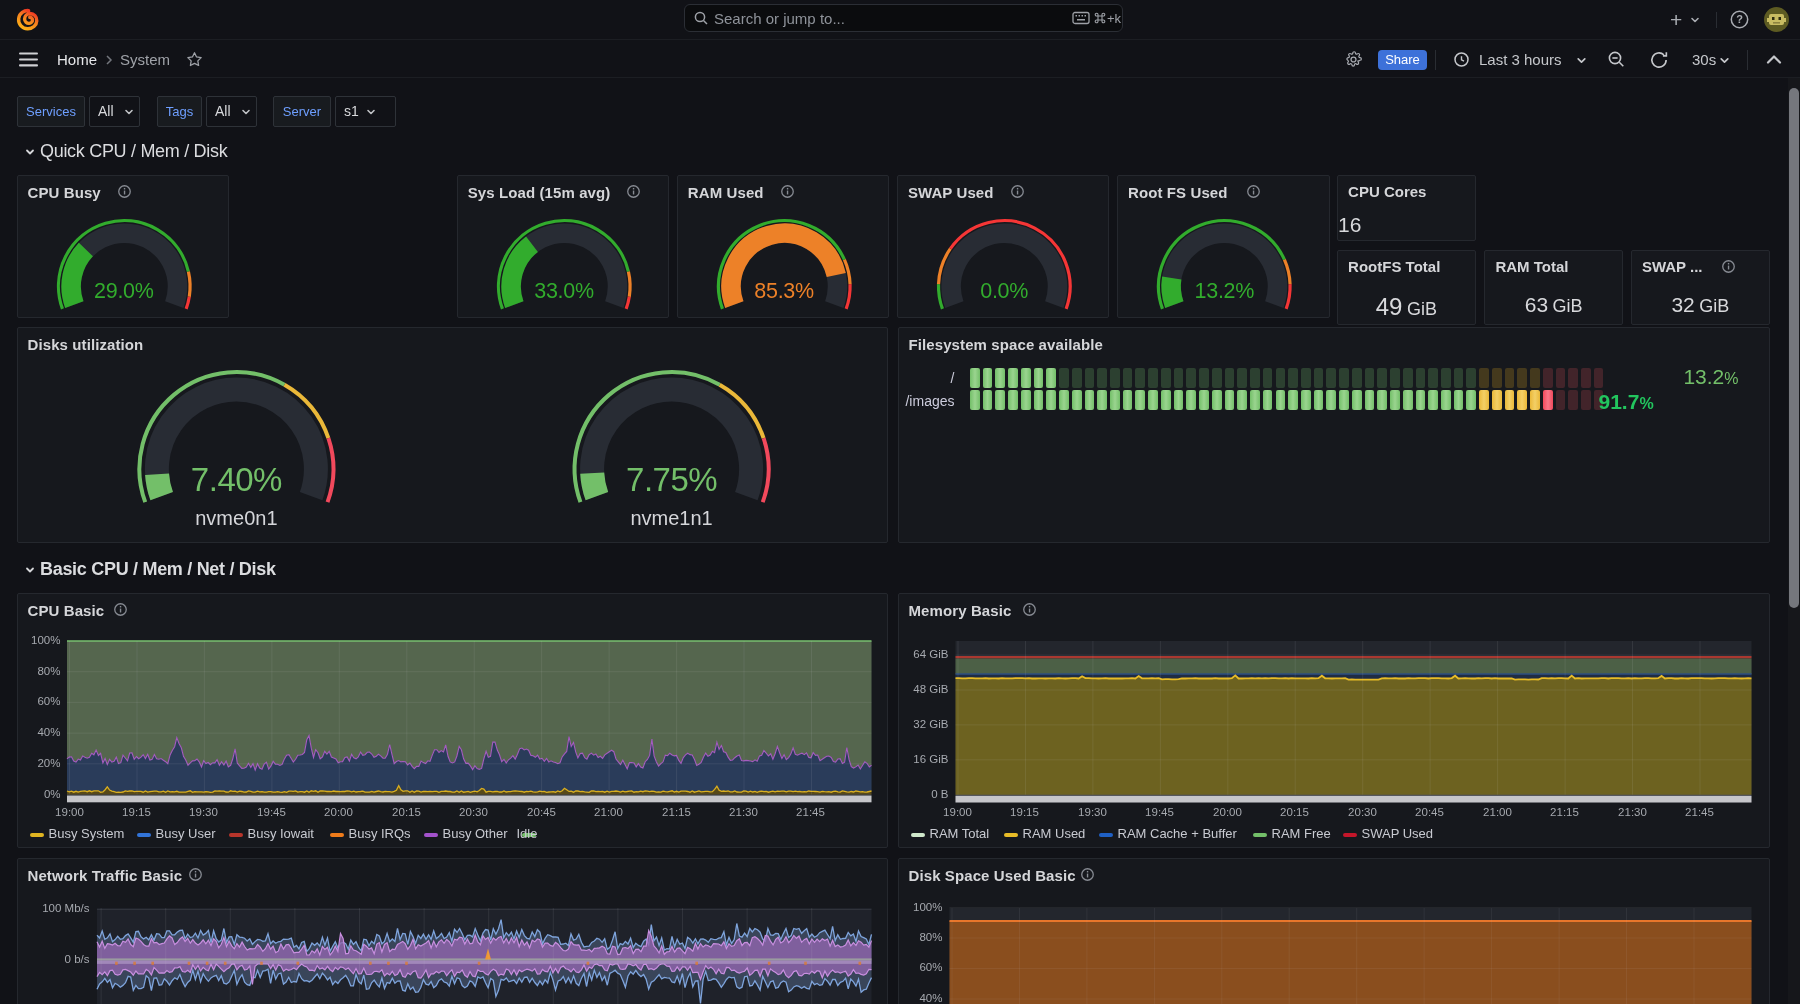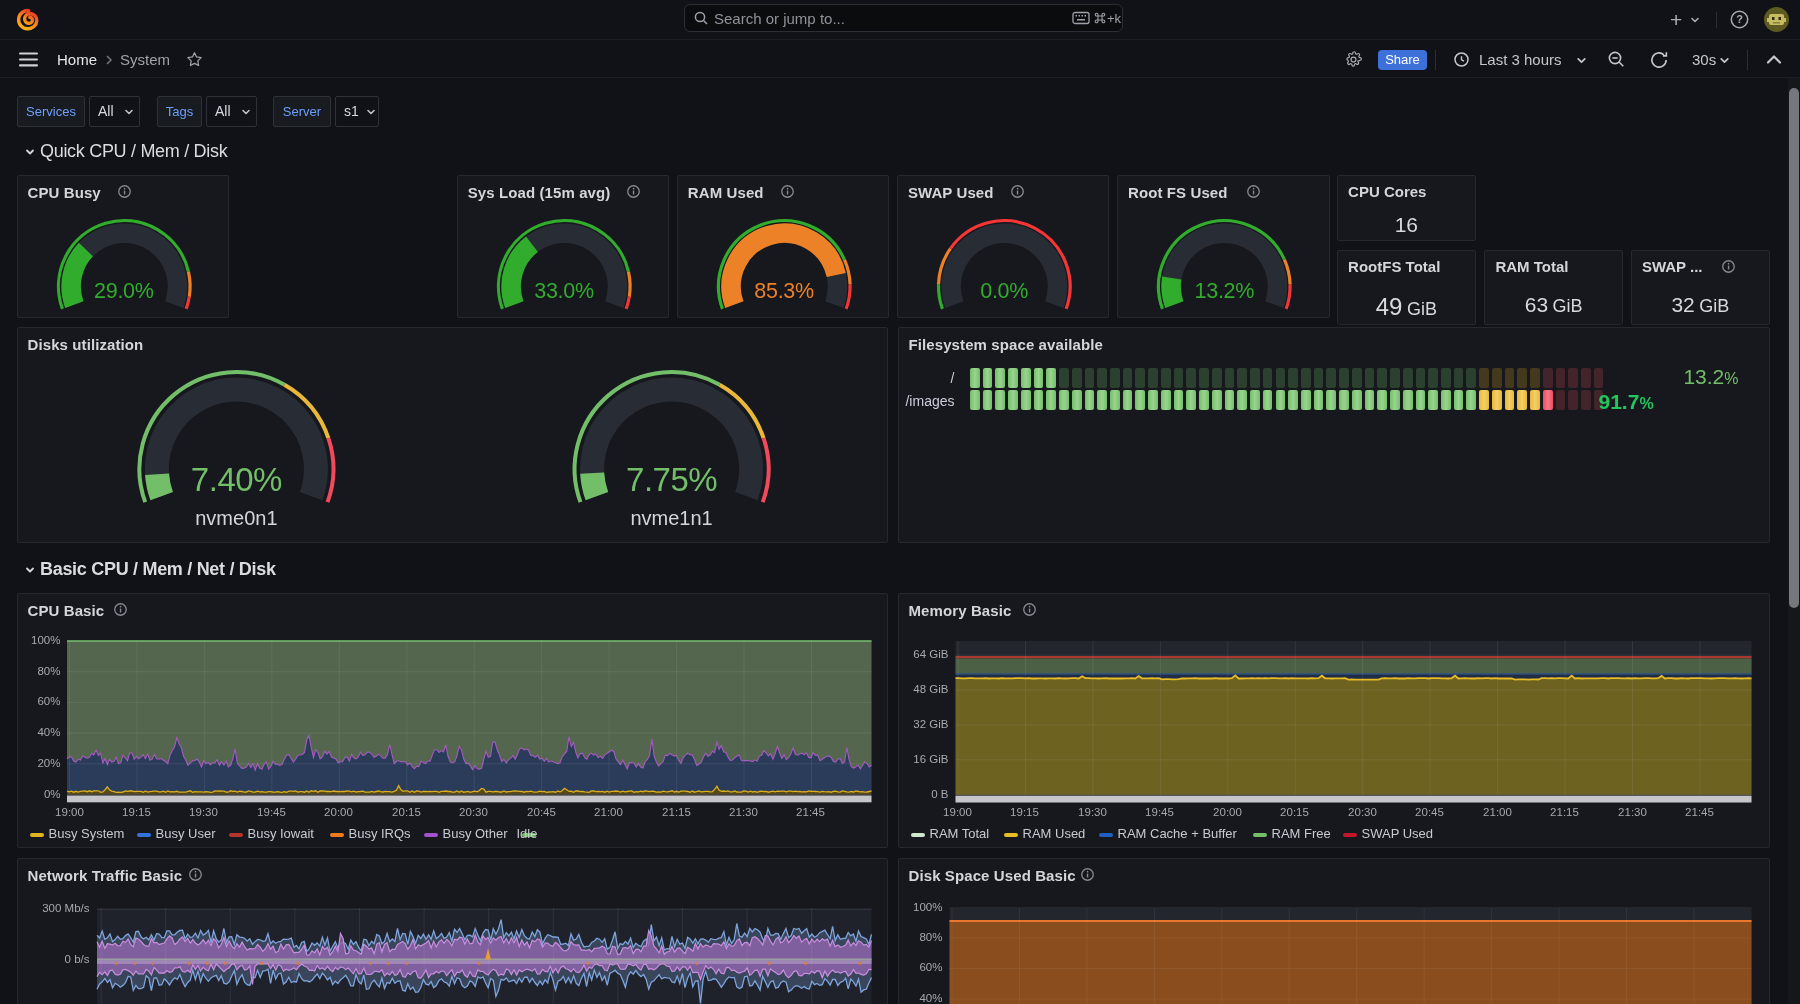--- a/index.html
+++ b/index.html
@@ -107,21 +107,21 @@
     <div class="abs" style="left:89px;top:96px;width:51px;height:31px;background:#111217;border:1px solid #2e3238;border-radius:2px;line-height:29px;font-size:14px;color:#D8D9DC;padding-left:8px">All</div>
     <svg width="10" height="10" style="position:absolute;left:124px;top:107px" viewBox="0 0 10 10">
       <path d="M2 3.5 L5 6.5 L8 3.5" fill="none" stroke="#c0c2c6" stroke-width="1.6" stroke-linecap="round" stroke-linejoin="round"></path>
     </svg>
     <div class="abs" style="left:157px;top:96px;width:45px;height:31px;background:#181b1f;border:1px solid #2e3238;border-radius:2px;text-align:center;line-height:29px;font-size:13px;font-weight:500;color:#6E9FFF">Tags</div>
     <div class="abs" style="left:206px;top:96px;width:51px;height:31px;background:#111217;border:1px solid #2e3238;border-radius:2px;line-height:29px;font-size:14px;color:#D8D9DC;padding-left:8px">All</div>
     <svg width="10" height="10" style="position:absolute;left:241px;top:107px" viewBox="0 0 10 10">
       <path d="M2 3.5 L5 6.5 L8 3.5" fill="none" stroke="#c0c2c6" stroke-width="1.6" stroke-linecap="round" stroke-linejoin="round"></path>
     </svg>
     <div class="abs" style="left:273px;top:96px;width:58px;height:31px;background:#181b1f;border:1px solid #2e3238;border-radius:2px;text-align:center;line-height:29px;font-size:13px;font-weight:500;color:#6E9FFF">Server</div>
-    <div class="abs" style="left:335px;top:96px;width:44px;height:31px;background:#111217;border:1px solid #2e3238;border-radius:2px;line-height:29px;font-size:14px;color:#D8D9DC;padding-left:8px">s1</div>
+    <div class="abs" style="left:335px;top:96px;width:61px;height:31px;background:#111217;border:1px solid #2e3238;border-radius:2px;line-height:29px;font-size:14px;color:#D8D9DC;padding-left:8px">s1</div>
     <svg width="10" height="10" style="position:absolute;left:366px;top:107px" viewBox="0 0 10 10">
       <path d="M2 3.5 L5 6.5 L8 3.5" fill="none" stroke="#c0c2c6" stroke-width="1.6" stroke-linecap="round" stroke-linejoin="round"></path>
     </svg>
     <svg width="10" height="10" style="position:absolute;left:25px;top:147px" viewBox="0 0 10 10">
       <path d="M2 3.5 L5 6.5 L8 3.5" fill="none" stroke="#D5D6D9" stroke-width="1.8" stroke-linecap="round" stroke-linejoin="round"></path>
     </svg>
     <div class="abs" style="left:40px;top:141px;font-size:18px;font-weight:400;color:#DBDCDF;letter-spacing:-0.3px">Quick CPU / Mem / Disk</div>
     <div class="panel" style="left:16.5px;top:175px;width:212.6px;height:142.5px">
       <div class="ptitle">CPU Busy</div>
       <svg width="13" height="13" viewBox="0 0 14 14" style="position:absolute;left:100px;top:9px">
@@ -196,21 +196,21 @@
         <path d="M44.47 132.90 A65.80 65.80 0 0 1 166.41 83.64" fill="none" stroke="#32AC2D" stroke-width="3.2" stroke-linecap="butt"></path>
         <path d="M166.41 83.64 A65.80 65.80 0 0 1 172.06 108.10" fill="none" stroke="#ED8128" stroke-width="3.2" stroke-linecap="butt"></path>
         <path d="M172.06 108.10 A65.80 65.80 0 0 1 168.13 132.90" fill="none" stroke="#F53636" stroke-width="3.2" stroke-linecap="butt"></path>
         <path d="M56.31 128.60 A53.20 53.20 0 1 1 156.29 128.60" fill="none" stroke="#282c34" stroke-width="19.5" stroke-linecap="butt"></path>
         <path d="M56.31 128.60 A53.20 53.20 0 0 1 53.76 102.04" fill="none" stroke="#32AC2D" stroke-width="19.5" stroke-linecap="butt"></path>
       </svg>
       <div style="position:absolute;left:0;top:102.9px;width:212.6px;text-align:center;font-size:21.5px;font-weight:500;color:#32AC2D;letter-spacing:-0.3px">13.2%</div>
     </div>
     <div class="panel" style="left:1337.1px;top:175px;width:138.5px;height:66px">
       <div class="stat-title">CPU Cores</div>
-      <div style="position:absolute;left:0;top:37px;width:100%;text-align:center;font-size:21px;font-weight:500;color:#D8D9DC">16</div>
+      <div style="position:absolute;left:0;top:37px;width:100%;text-align:left;font-size:21px;font-weight:500;color:#D8D9DC">16</div>
     </div>
     <div class="panel" style="left:1337.1px;top:250px;width:138.5px;height:74.5px">
       <div class="stat-title">RootFS Total</div>
       <div style="position:absolute;left:0;top:42px;width:100%;text-align:center;color:#D8D9DC;font-weight:500"><span style="font-size:24px">49</span> <span style="font-size:18px">GiB</span></div>
     </div>
     <div class="panel" style="left:1484.4px;top:250px;width:138.5px;height:74.5px">
       <div class="stat-title">RAM Total</div>
       <div style="position:absolute;left:0;top:42px;width:100%;text-align:center;color:#D8D9DC;font-weight:500"><span style="font-size:21px">63</span> <span style="font-size:18px">GiB</span></div>
     </div>
     <div class="panel" style="left:1630.9px;top:250px;width:138.8px;height:74.5px">
@@ -524,21 +524,21 @@
         <line x1="276.9" y1="49" x2="276.9" y2="146" stroke="rgba(204,204,220,0.10)" stroke-width="1"></line>
         <line x1="341.5" y1="49" x2="341.5" y2="146" stroke="rgba(204,204,220,0.10)" stroke-width="1"></line>
         <line x1="406.1" y1="49" x2="406.1" y2="146" stroke="rgba(204,204,220,0.10)" stroke-width="1"></line>
         <line x1="470.7" y1="49" x2="470.7" y2="146" stroke="rgba(204,204,220,0.10)" stroke-width="1"></line>
         <line x1="535.3" y1="49" x2="535.3" y2="146" stroke="rgba(204,204,220,0.10)" stroke-width="1"></line>
         <line x1="599.9" y1="49" x2="599.9" y2="146" stroke="rgba(204,204,220,0.10)" stroke-width="1"></line>
         <line x1="664.5" y1="49" x2="664.5" y2="146" stroke="rgba(204,204,220,0.10)" stroke-width="1"></line>
         <line x1="729.1" y1="49" x2="729.1" y2="146" stroke="rgba(204,204,220,0.10)" stroke-width="1"></line>
         <line x1="793.7" y1="49" x2="793.7" y2="146" stroke="rgba(204,204,220,0.10)" stroke-width="1"></line>
       </svg>
-      <div class="axlabel" style="left:0px;top:43px;width:72px;text-align:right">300 Mb/s</div>
+      <div class="axlabel" style="left:0px;top:43px;width:72px;text-align:right">100 Mb/s</div>
       <div class="axlabel" style="left:0px;top:94px;width:72px;text-align:right">0 b/s</div>
     </div>
     <div class="panel" style="left:897.5px;top:858px;width:872.5px;height:255px">
       <div class="ptitle">Disk Space Used Basic</div>
       <svg width="13" height="13" viewBox="0 0 14 14" style="position:absolute;left:182px;top:9px">
         <circle cx="7" cy="7" r="6.2" fill="none" stroke="#878B93" stroke-width="1.4"></circle>
         <rect x="6.3" y="6" width="1.5" height="4.2" fill="#878B93"></rect>
         <rect x="6.3" y="3.2" width="1.5" height="1.6" fill="#878B93"></rect>
       </svg>
       <svg width="872" height="146" style="position:absolute;left:0;top:0">

